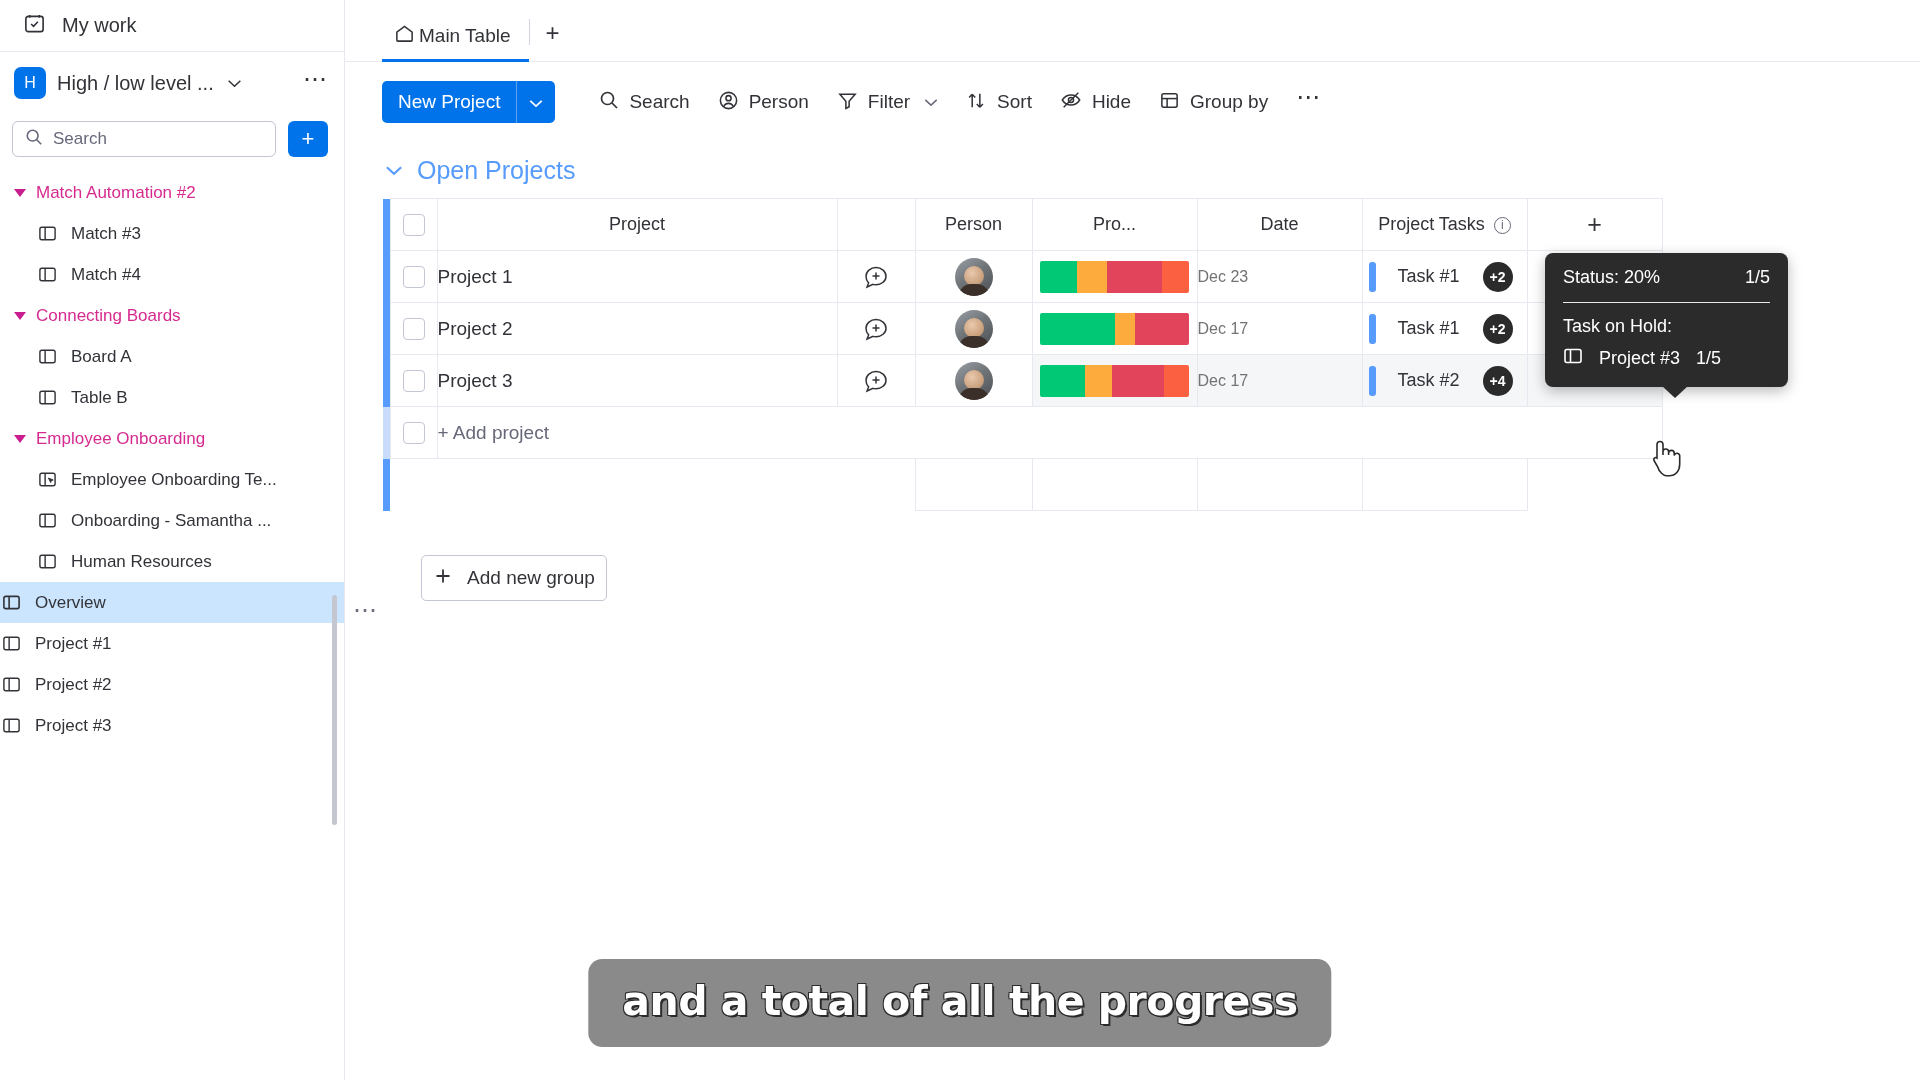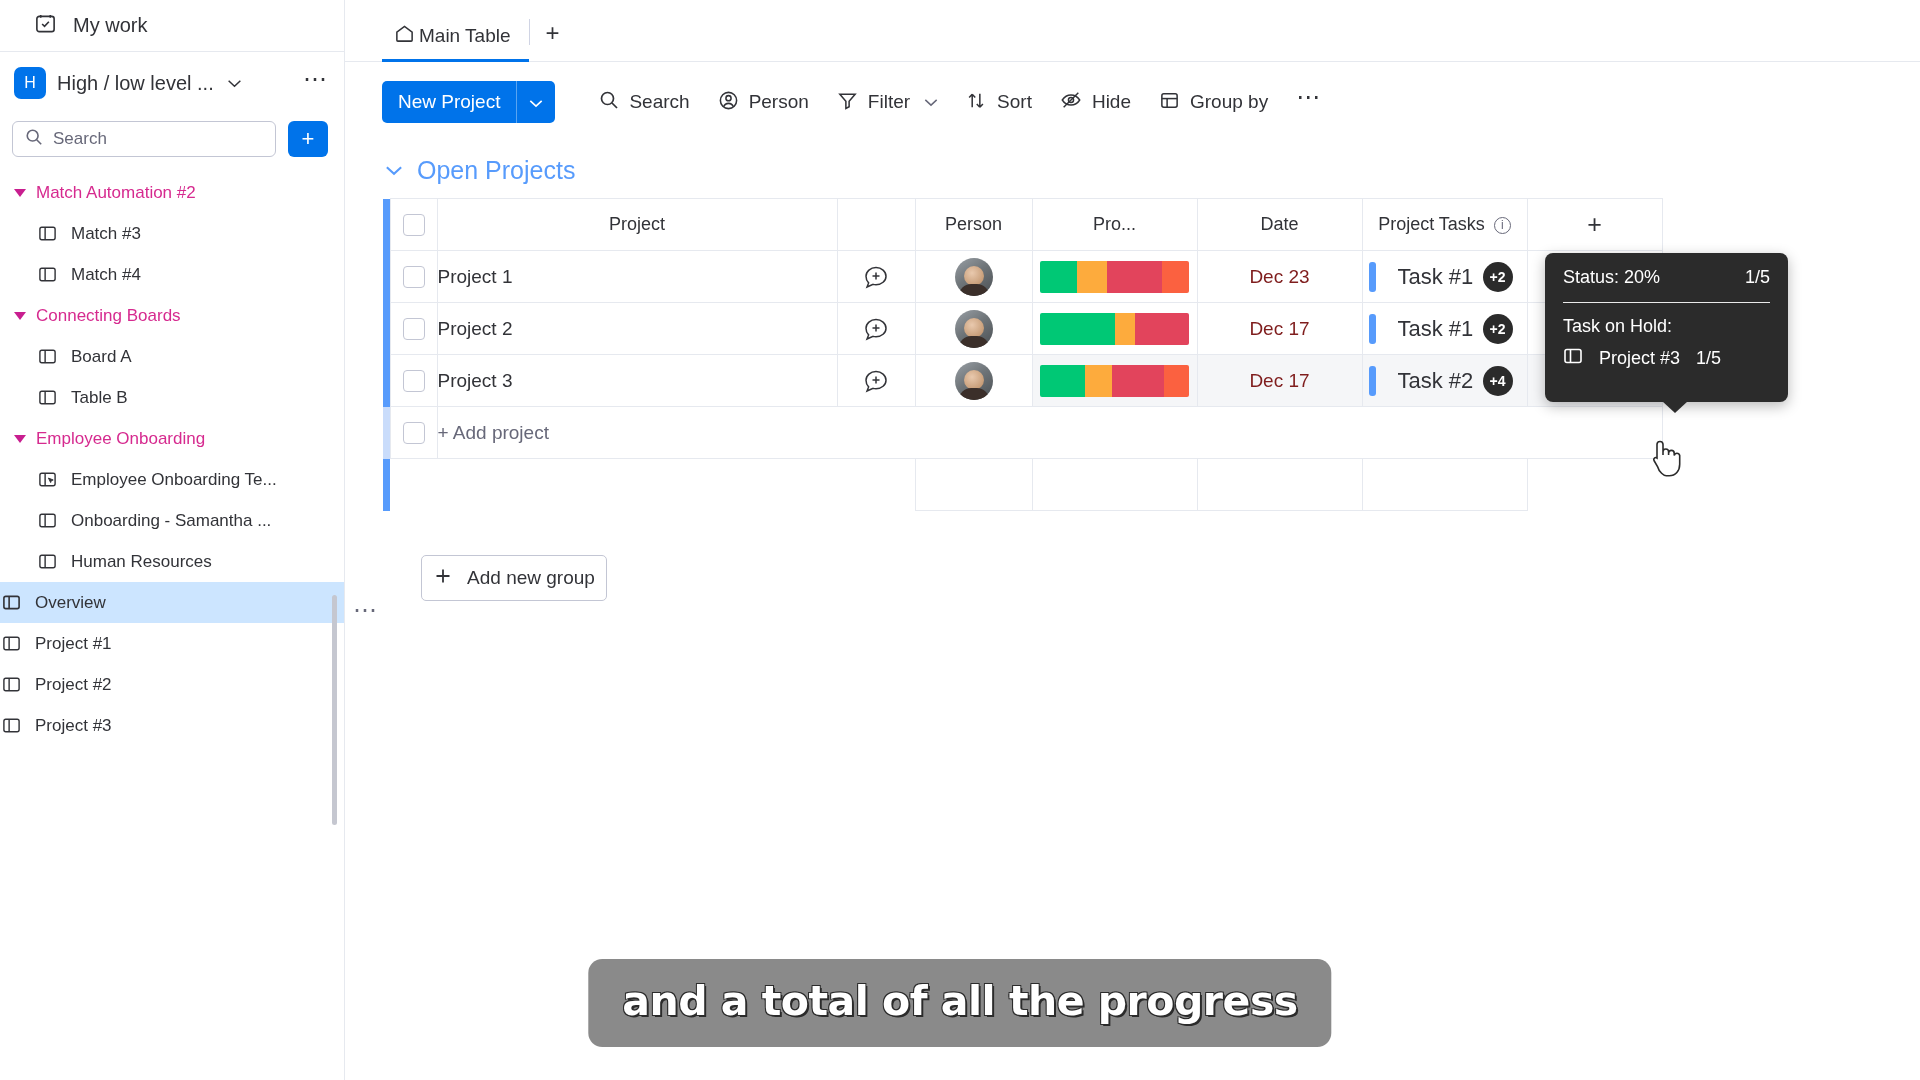--- a/index.html
+++ b/index.html
@@ -14,21 +14,21 @@
   
   .sidebar {
     width: 345px; height: 1080px;
     background: #ffffff;
     border-right: 1px solid #e6e9ef;
     position: relative;
     flex: 0 0 345px;
   }
   .mywork-row {
     height: 52px; display: flex; align-items: center;
-    padding-left: 34px; gap: 16px;
+    padding-left: 23px; gap: 16px;
     border-bottom: 1px solid #e6e9ef;
   }
   .mywork-label { font-size: 20px; color: #323338; }
 
   .board-header {
     height: 62px; display: flex; align-items: center;
     padding: 0 16px 0 14px; gap: 11px;
   }
   .board-avatar {
     width: 32px; height: 32px; border-radius: 7px;
@@ -163,21 +163,21 @@
   .c-tasks { width: 165px; }
   .c-plus { width: 135px; }
 
   .th-txt { font-size: 18px; color: #323338; text-align: center; }
 
   .chk {
     width: 22px; height: 22px; border: 1.6px solid #c3c6d4;
     border-radius: 4px; margin: 0 auto; background: #fff;
   }
   .cell-name { font-size: 19px; color: #323338; padding-left: 40px; }
-  .cell-date { font-size: 19px; color: #7f1d1d; text-align: center; }
+  .cell-date { font-size: 16px; color: #737373; text-align: left; }
 
   .avatar-c {
     width: 38px; height: 38px; border-radius: 50%;
     margin: 0 auto; overflow: hidden;
     background: linear-gradient(145deg,#9aa0a6 0%, #6f7579 45%, #4a4f53 100%);
     position: relative;
   }
   .avatar-c::after {
     content: ""; position: absolute; left: 9px; top: 8px;
     width: 20px; height: 20px; border-radius: 50%;
@@ -197,21 +197,21 @@
     height: 32px; display: flex; width: 149px; margin: 0 auto;
     border-radius: 2px; overflow: hidden;
   }
   .prog-under { border-bottom: 3px solid #00854d; }
 
   .task-cell { display: flex; align-items: center; gap: 0; padding-left: 6px; }
   .task-chip {
     width: 7px; height: 30px; border-radius: 3px;
     background: #579bfc; flex: 0 0 7px;
   }
-  .task-label { font-size: 22px; color: #323338; margin-left: 22px; }
+  .task-label { font-size: 18px; color: #323338; margin-left: 22px; }
   .task-badge {
     width: 30px; height: 30px; border-radius: 50%;
     background: #2b2b2b; color: #fff; font-size: 14px;
     display: flex; align-items: center; justify-content: center;
     margin-left: auto; margin-right: 14px; font-weight: 600;
   }
   .addproj { font-size: 19px; color: #676879; padding-left: 40px; }
 
   .hdr-plus { font-size: 25px; color: #323338; font-weight: 300; text-align: center; }
   .info-i {
@@ -230,21 +230,21 @@
     margin: 44px 0 0 38px; height: 46px; width: 186px;
     border: 1px solid #c3c6d4; border-radius: 5px;
     display: flex; align-items: center; justify-content: center;
     gap: 14px; font-size: 19px; color: #323338; background: #fff;
   }
 
   
   .tooltip {
     position: absolute; left: 1200px; top: 253px;
     width: 243px; background: #2b2b2b; color: #fff;
-    border-radius: 8px; padding: 14px 18px 31px;
+    border-radius: 8px; padding: 14px 18px 16px;
     z-index: 40; box-shadow: 0 4px 14px rgba(0,0,0,.28);
   }
   .tt-row { display: flex; align-items: center; font-size: 18px; }
   .tt-row .r { margin-left: auto; }
   .tt-div { height: 1px; background: #fff; margin: 14px 0 13px; opacity: .9; }
   .tt-label { font-size: 18px; margin-bottom: 9px; }
   .tt-item { display: flex; align-items: center; font-size: 18px; gap: 16px; }
   .tt-arrow {
     position: absolute; bottom: -11px; left: 117px;
     width: 0; height: 0;

